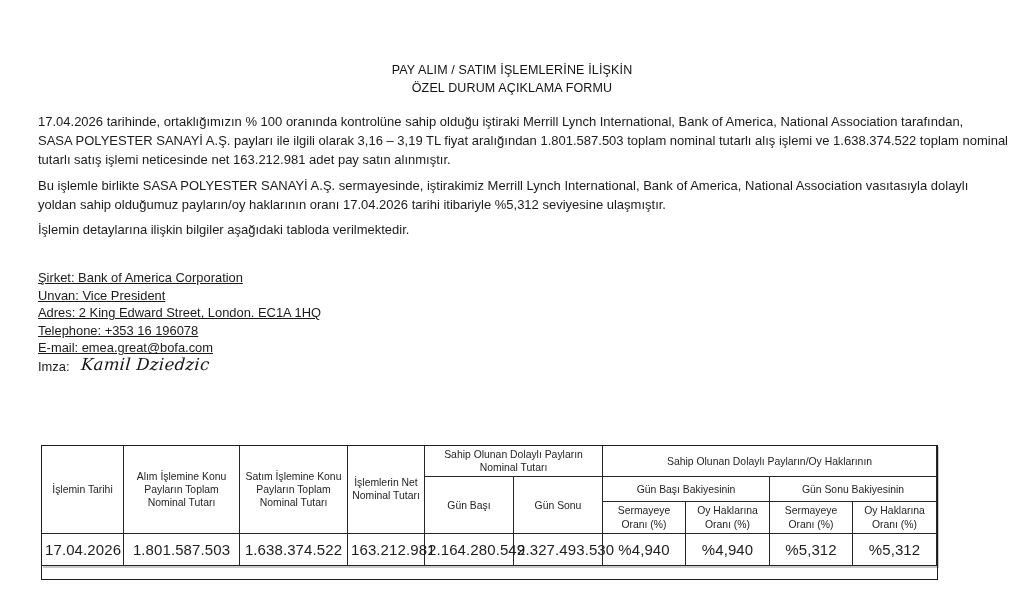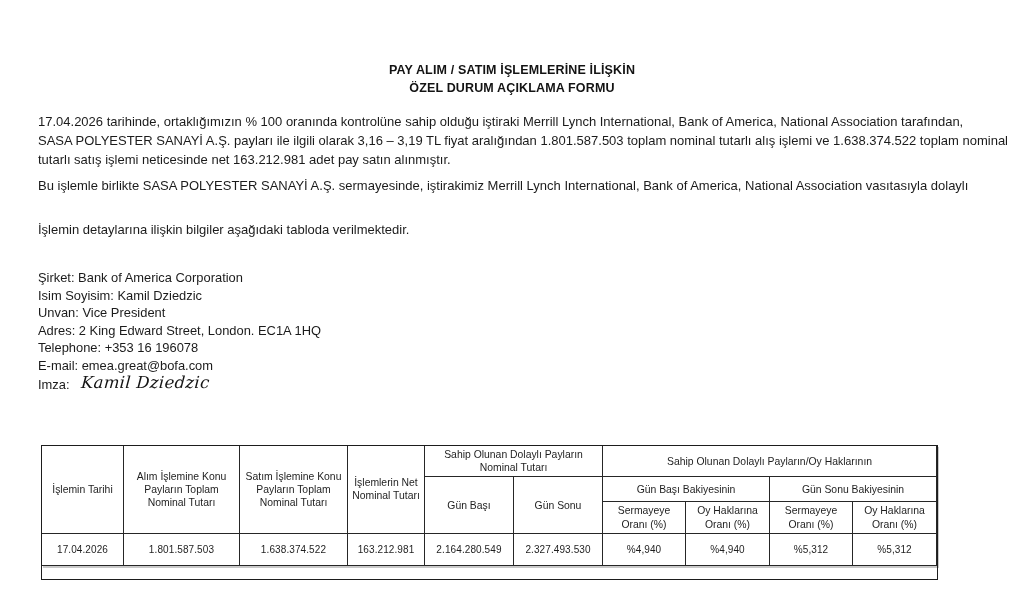--- a/index.html
+++ b/index.html
@@ -25,21 +25,21 @@
   
   .doc-title {
     position: absolute;
     left: 0;
     top: 62px;
     width: 1024px;
     text-align: center;
   }
   .doc-title .line {
     font-size: 12.5px;
-    font-weight: bold;
+    font-weight: normal;
     letter-spacing: 0.15px;
     line-height: 17.5px;
     color: #131313;
   }
 
   
   .body-block {
     position: absolute;
     left: 38px;
     width: 952px;
@@ -60,20 +60,21 @@
   .contact-block {
     position: absolute;
     left: 38px;
     top: 269px;
     font-size: 12.9px;
     line-height: 17.6px;
     color: #1b1b1b;
   }
   .contact-line {
     white-space: nowrap;
+    text-decoration: underline;
   }
   .signature-row {
     display: flex;
     align-items: flex-start;
     margin-top: 1px;
   }
   .signature-label {
     white-space: nowrap;
   }
   .signature-mark {
@@ -114,21 +115,21 @@
   }
   table.deal thead th {
     height: 20px;
   }
   .h-tall { height: 106px; }
   .h-band { height: 30px; }
   .h-mid  { height: 38px; margin-left: 12px; }
   .h-sub  { height: 38px; margin-left: 43px; }
   table.deal tbody td {
     height: 27px;
-    font-size: 10px;
+    font-size: 15px;
     letter-spacing: 0.1px;
   }
   .outer-frame {
     position: absolute;
     left: 41px;
     top: 445px;
     width: 895px;
     height: 133px;
     border: 1.6px solid #1d1d1d;
     pointer-events: none;
@@ -145,29 +146,29 @@
   </div>
 
   <div class="body-block" id="para-1">
     <p>17.04.2026 tarihinde, ortaklığımızın % 100 oranında kontrolüne sahip olduğu iştiraki Merrill Lynch International, Bank of America, National Association tarafından,</p>
     <p>SASA POLYESTER SANAYİ A.Ş. payları ile ilgili olarak 3,16 – 3,19 TL fiyat aralığından 1.801.587.503 toplam nominal tutarlı alış işlemi ve 1.638.374.522 toplam nominal</p>
     <p>tutarlı satış işlemi neticesinde net 163.212.981 adet pay satın alınmıştır.</p>
   </div>
 
   <div class="body-block" id="para-2">
     <p>Bu işlemle birlikte SASA POLYESTER SANAYİ A.Ş. sermayesinde, iştirakimiz Merrill Lynch International, Bank of America, National Association vasıtasıyla dolaylı</p>
+    <p>yoldan sahip olduğumuz payların/oy haklarının oranı 17.04.2026 tarihi itibariyle %5,312 seviyesine ulaşmıştır.</p>
   </div>
 
   <div class="body-block" id="para-3">
     <p>İşlemin detaylarına ilişkin bilgiler aşağıdaki tabloda verilmektedir.</p>
   </div>
 
   <div class="contact-block">
     <div class="contact-line">Şirket:  Bank of America Corporation</div>
-    <div class="contact-line">Isim Soyisim: Kamil Dziedzic</div>
     <div class="contact-line">Unvan: Vice President</div>
     <div class="contact-line">Adres: 2 King Edward Street, London. EC1A 1HQ</div>
     <div class="contact-line">Telephone: +353 16 196078</div>
     <div class="contact-line">E-mail: emea.great@bofa.com</div>
     <div class="signature-row">
       <span class="signature-label">Imza:</span>
       <span class="signature-mark">Kamil Dziedzic</span>
     </div>
   </div>
 

